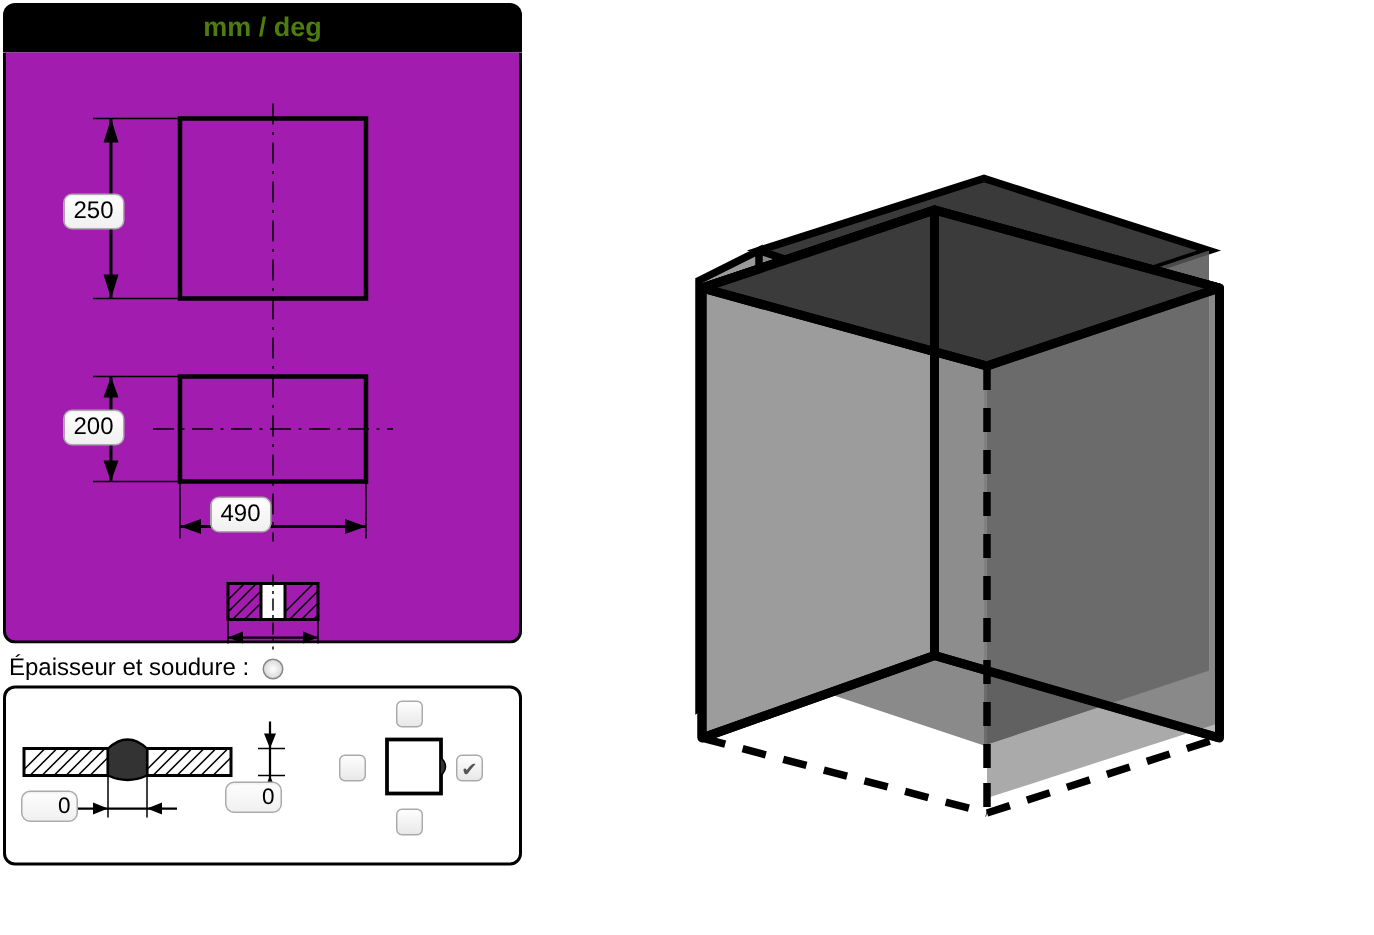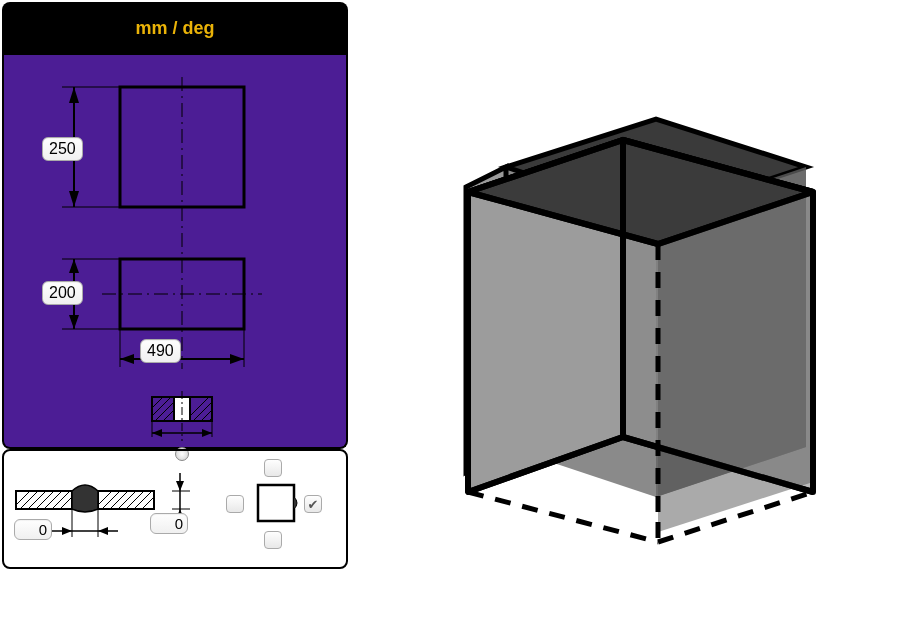--- a/index.html
+++ b/index.html
@@ -1,22 +1,22 @@
 <!DOCTYPE html>
 <html><head>
 <meta charset="utf-8">
 <style>
   * { box-sizing: border-box; }
   body { margin: 0; padding: 0; background: #fff; font-family: Arial, sans-serif; width: 916px; height: 623px; overflow: hidden; }
   .container { display: flex; width: 100%; height: 100%; }
   .left-col { width: 350px; padding: 2px; }
   .right-col { flex: 1; display: flex; align-items: center; justify-content: center; }
 
-  .panel-header { background: #000; color: #eab308; font-weight: bold; text-align: center; padding: 16px 0; border-radius: 8px 8px 0 0; font-size: 18px; }
-  .panel-body { border: 2px solid #000; border-top: none; border-radius: 0 0 8px 8px; padding: 4px 8px 6px 8px; background: #4c1d95; position: relative; height: 394px; }
+  .panel-header { background: #000; color: #4d7c0f; font-weight: bold; text-align: center; padding: 6px 0; border-radius: 8px 8px 0 0; font-size: 18px; }
+  .panel-body { border: 2px solid #000; border-top: none; border-radius: 0 0 8px 8px; padding: 16px 8px 6px 8px; background: #a21caf; position: relative; height: 394px; }
   .drawing-area { position: relative; width: 100%; height: 100%; }
 
   .section-label { font-size: 16px; margin: 8px 0 2px 4px; }
   .weld-panel { border: 2px solid #000; border-radius: 8px; padding: 8px; height: 120px; position: relative; }
 
   .dim-input {
     display: inline-block; background: linear-gradient(#fefefe,#f0f0f0);
     border: 1px solid #aaa; border-radius: 6px; padding: 2px 6px;
     font-size: 16px; min-width: 40px; text-align: center;
     box-shadow: inset 0 1px 1px rgba(0,0,0,0.05);
@@ -102,20 +102,21 @@
           </g>
         </svg>
 
         <div class="dim-input" style="position:absolute; left:30px; top:78px;">250</div>
         <div class="dim-input" style="position:absolute; left:30px; top:222px;">200</div>
         <div class="dim-input" style="position:absolute; left:128px; top:280px;">490</div>
         <div class="slider-dot" style="position:absolute; left:163px; top:388px;"></div>
       </div>
     </div>
 
+    <div class="section-label">Épaisseur et soudure :</div>
     <div class="weld-panel">
       <svg width="330" height="104" style="position:absolute;top:4px;left:4px;">
 
         <g transform="translate(8,36)">
           <rect x="0" y="0" width="56" height="18" fill="none" stroke="#000" stroke-width="2"></rect>
           <rect x="82" y="0" width="56" height="18" fill="none" stroke="#000" stroke-width="2"></rect>
 
           <clipPath id="wl">
               <rect x="0" y="0" width="56" height="18"></rect>
             </clipPath>

